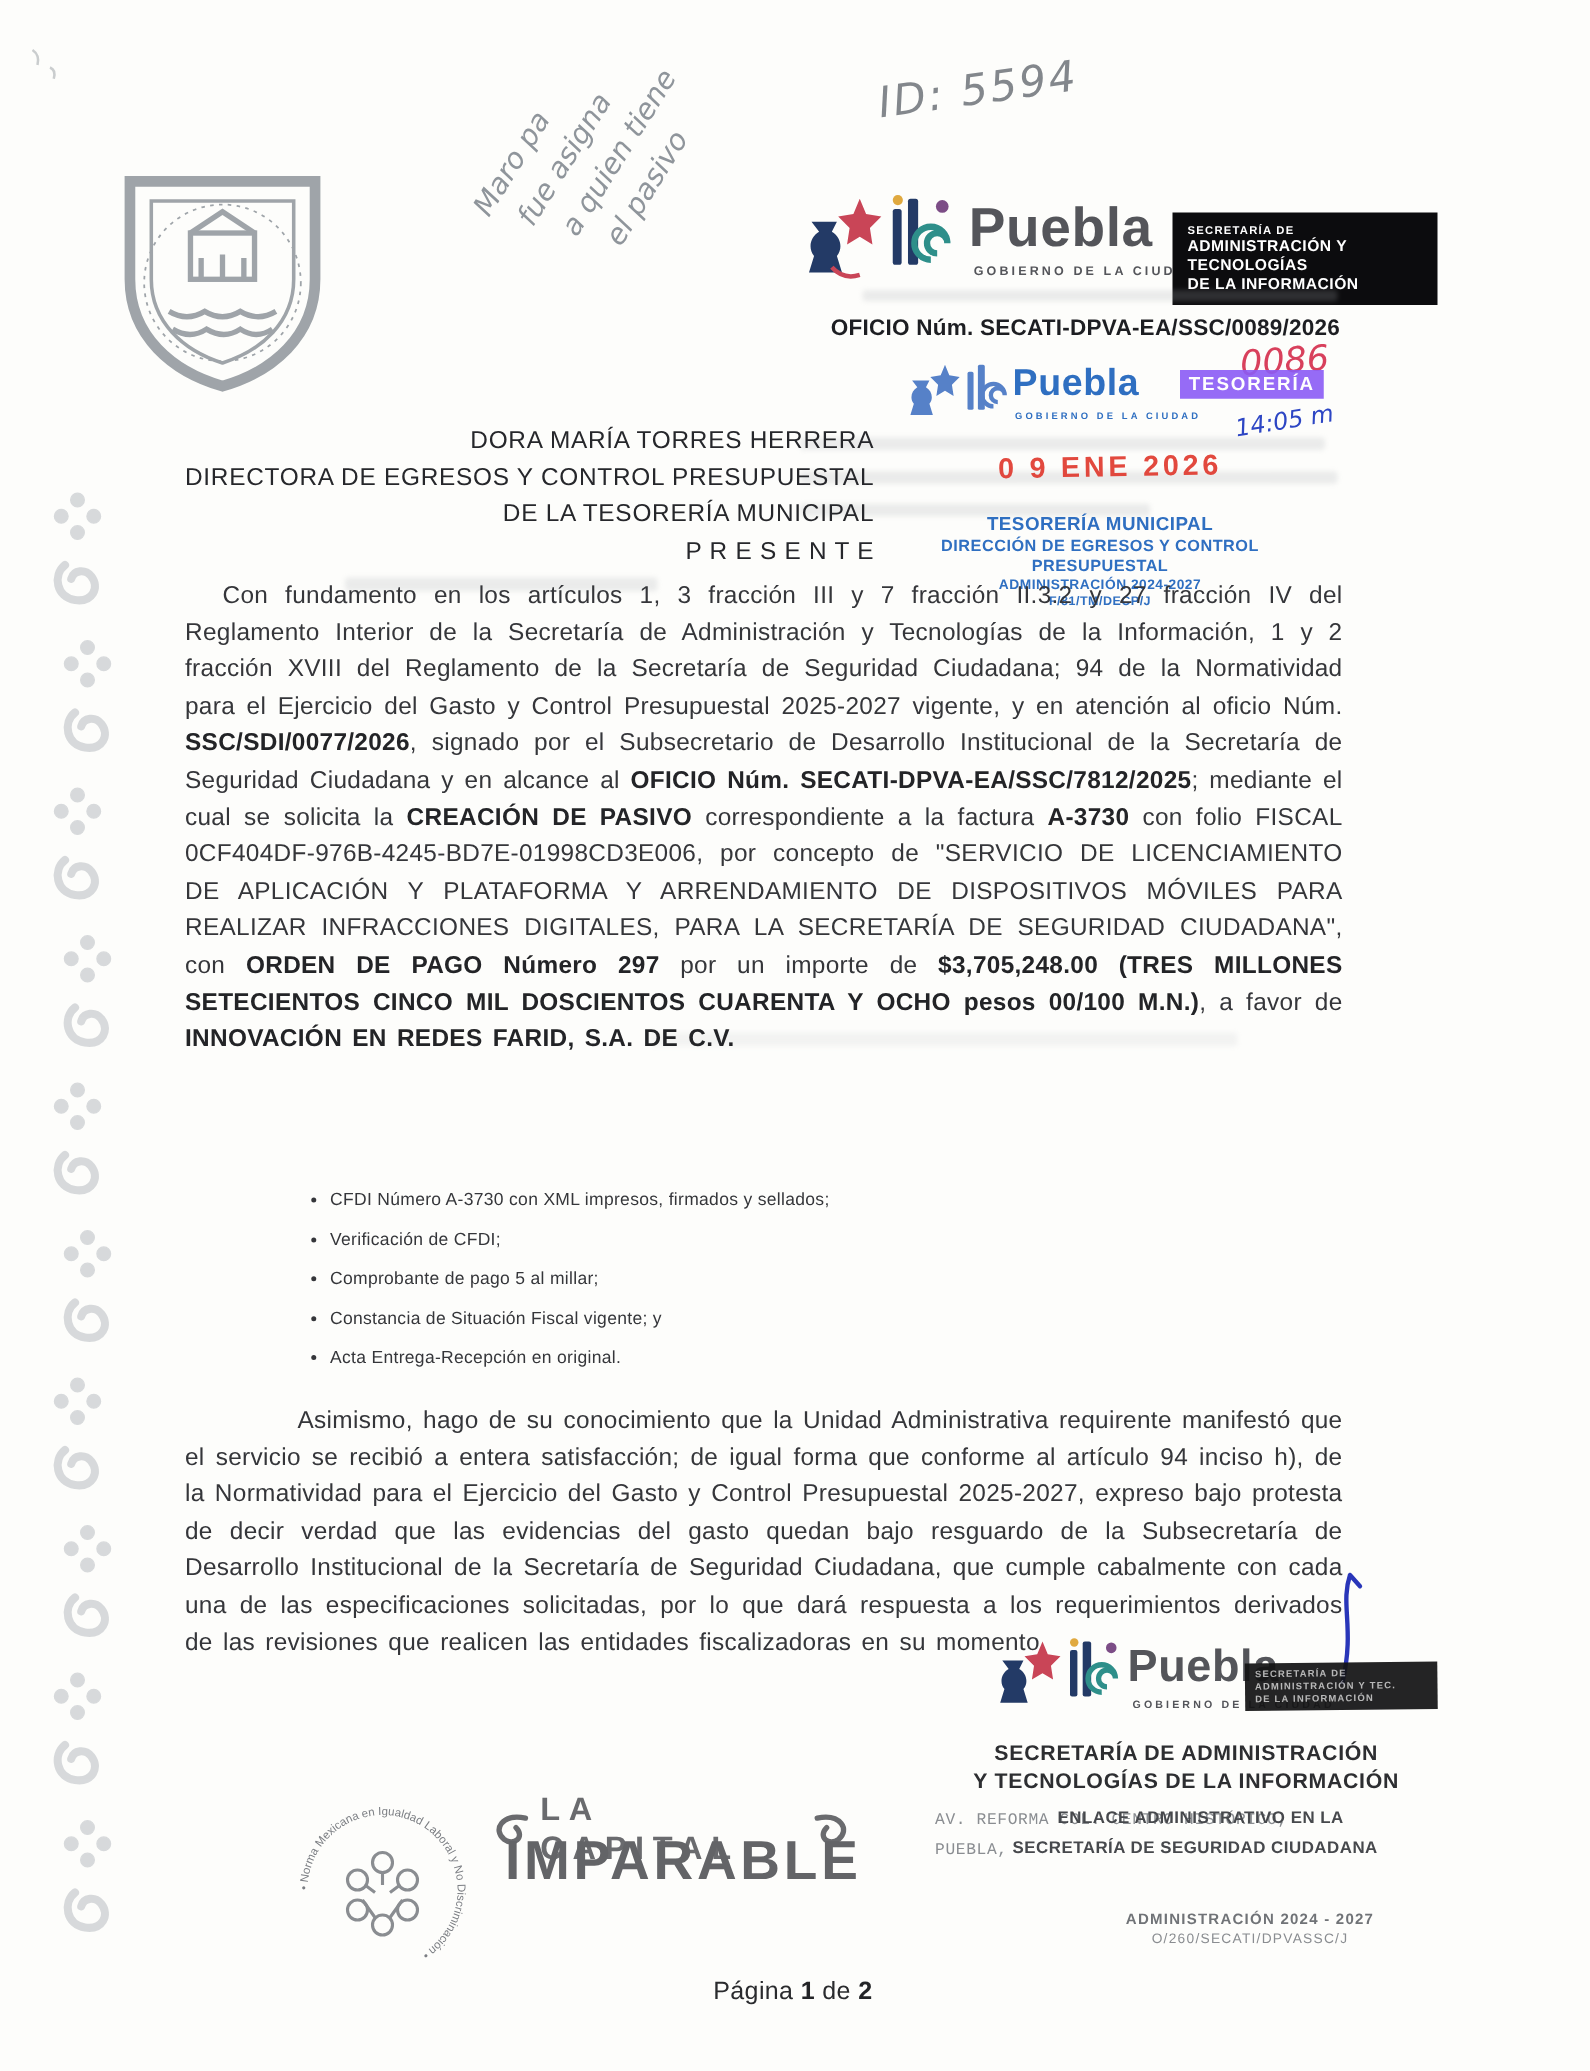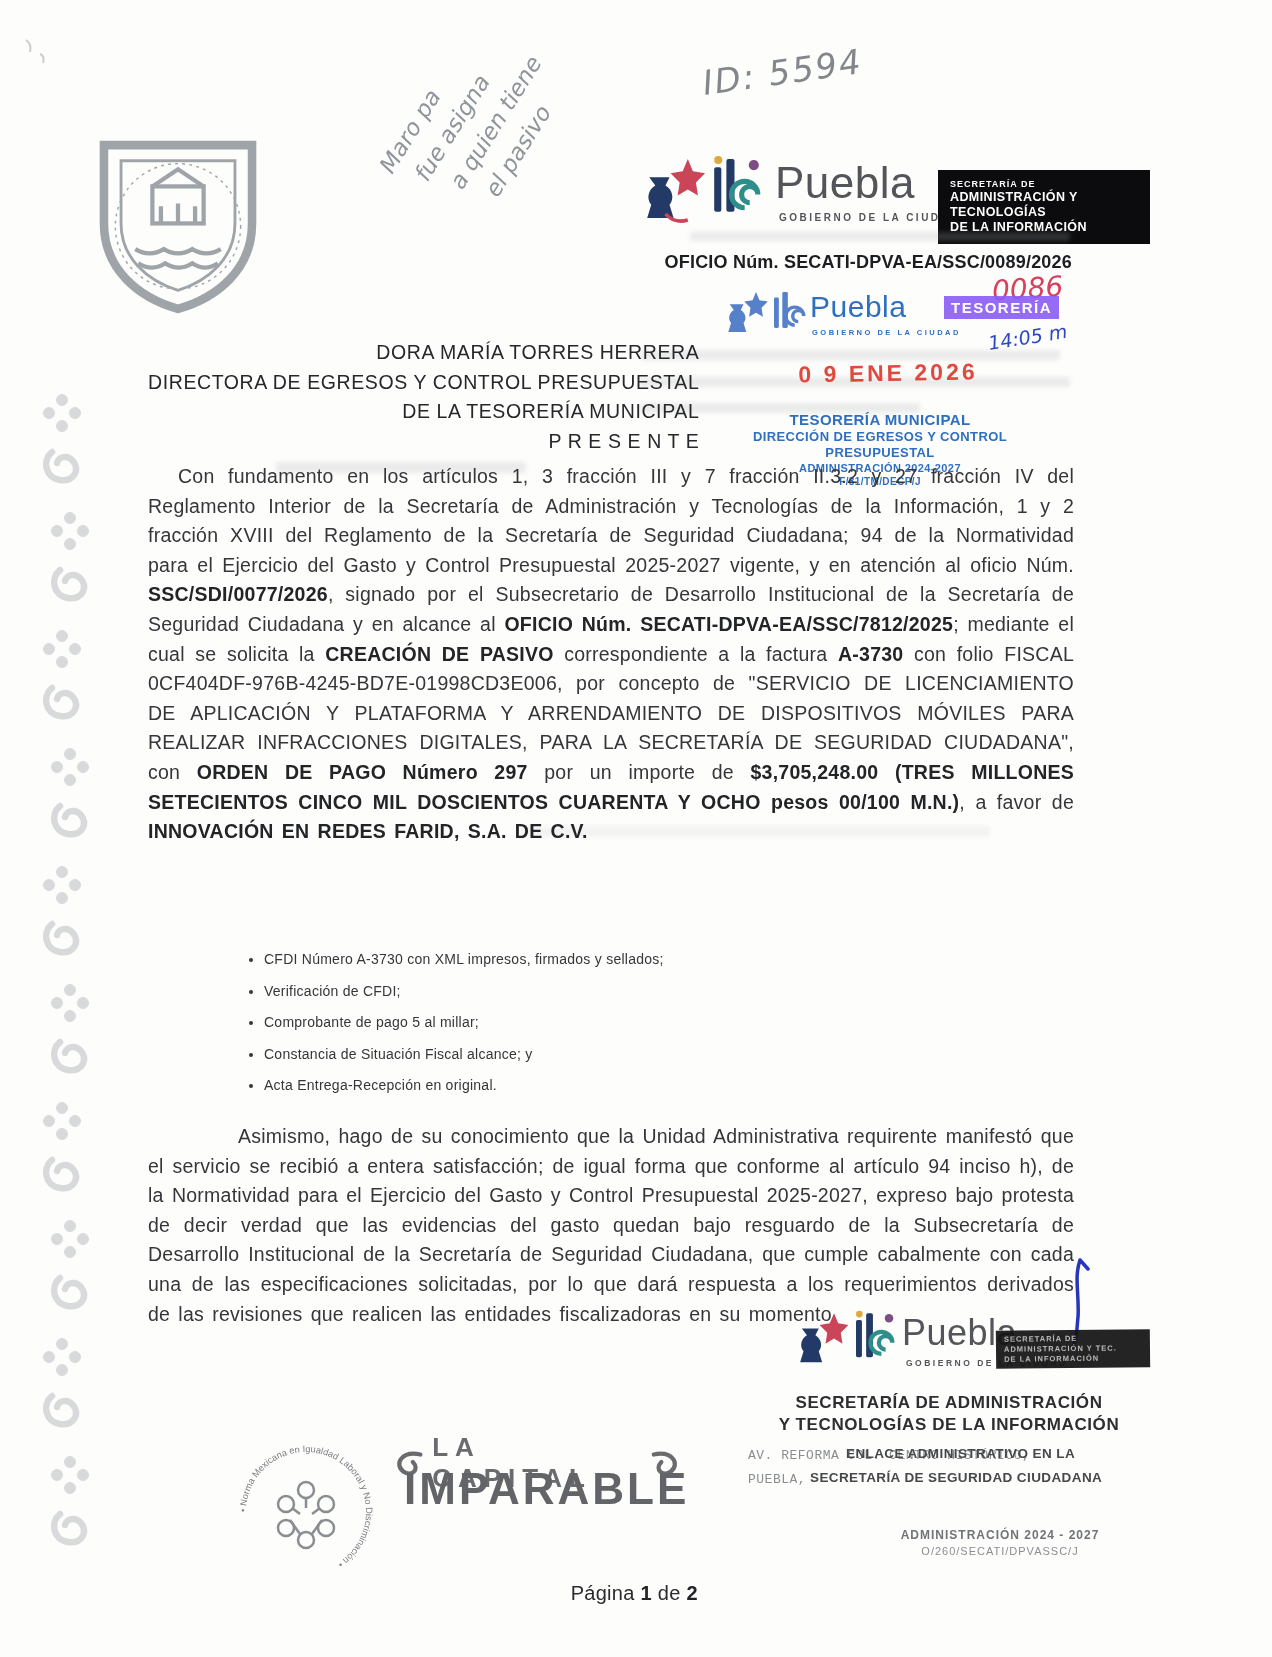--- a/index.html
+++ b/index.html
@@ -10,21 +10,21 @@
   .bodytext{font-size:19.5px;line-height:29.6px;text-align:justify;letter-spacing:.25px;word-spacing:2.5px;color:#35363a;}
   .b{font-weight:700;color:#232427;}
   .indent1{text-indent:30px;}
   .indent2{text-indent:90px;}
   
   .recipient div{font-size:19.5px;line-height:29.5px;letter-spacing:.6px;color:#26272b;}
   
   ul.bullets{margin:0;padding-left:24px;}
   ul.bullets li{font-size:14px;line-height:31.5px;letter-spacing:.25px;color:#35363a;}
   
-  .wordmark{font-weight:400;color:#54555a;letter-spacing:.5px;}
+  .wordmark{font-weight:700;color:#54555a;letter-spacing:.5px;}
   .tagline{font-weight:700;color:#54555a;letter-spacing:2.5px;}
   .secbox{background:#0c0c0e;color:#fff;padding:8px 10px 9px 12px;width:212px;box-sizing:border-box;}
   .secbox div{font-weight:700;font-size:12.5px;line-height:15px;letter-spacing:.4px;}
   .secbox div:first-child{font-size:9px;letter-spacing:1px;line-height:12px;}
   .oficio{font-size:18px;font-weight:600;color:#1d1e22;letter-spacing:.2px;text-align:right;}
   .stamp-lines div{font-weight:700;text-align:center;color:#2f6fc1;letter-spacing:.4px;}
   .stamp-lines div:nth-child(1){font-size:15px;line-height:19px;}
   .stamp-lines div:nth-child(2){font-size:13px;line-height:16px;}
   .stamp-lines div:nth-child(3){font-size:13px;line-height:16px;}
   .stamp-lines div:nth-child(4){font-size:11px;line-height:14px;}
@@ -153,21 +153,21 @@
       <div>P R E S E N T E</div>
     </div>
 
   <p class="abs bodytext indent1" style="left:148px;top:462px;width:926px;margin:0;"><span>Con fundamento en los artículos 1, 3 fracción III y 7 fracción II.3.2 y 27 fracción IV del Reglamento Interior de la Secretaría de Administración y Tecnologías de la Información, 1 y 2 fracción XVIII del Reglamento de la Secretaría de Seguridad Ciudadana; 94 de la Normatividad para el Ejercicio del Gasto y Control Presupuestal 2025-2027 vigente, y en atención al oficio Núm. </span><span class="b">SSC/SDI/0077/2026</span><span>, signado por el Subsecretario de Desarrollo Institucional de la Secretaría de Seguridad Ciudadana y en alcance al </span><span class="b">OFICIO Núm. SECATI-DPVA-EA/SSC/7812/2025</span><span>; mediante el cual se solicita la </span><span class="b">CREACIÓN DE PASIVO</span><span> correspondiente a la factura </span><span class="b">A-3730</span><span> con folio FISCAL 0CF404DF-976B-4245-BD7E-01998CD3E006, por concepto de "SERVICIO DE LICENCIAMIENTO DE APLICACIÓN Y PLATAFORMA Y ARRENDAMIENTO DE DISPOSITIVOS MÓVILES PARA REALIZAR INFRACCIONES DIGITALES, PARA LA SECRETARÍA DE SEGURIDAD CIUDADANA", con </span><span class="b">ORDEN DE PAGO Número 297</span><span> por un importe de </span><span class="b">$3,705,248.00 (TRES MILLONES SETECIENTOS CINCO MIL DOSCIENTOS CUARENTA Y OCHO pesos 00/100 M.N.)</span><span>, a favor de </span><span class="b">INNOVACIÓN EN REDES FARID, S.A. DE C.V.</span></p>
 
 
   <ul class="abs bullets" style="left:240px;top:944px;width:700px;">
       <li>CFDI Número A-3730 con XML impresos, firmados y sellados;</li>
       <li>Verificación de CFDI;</li>
       <li>Comprobante de pago 5 al millar;</li>
-      <li>Constancia de Situación Fiscal alcance; y</li>
+      <li>Constancia de Situación Fiscal vigente; y</li>
       <li>Acta Entrega-Recepción en original.</li>
     </ul>
 
   <p class="abs bodytext indent2" style="left:148px;top:1122px;width:926px;margin:0;">Asimismo, hago de su conocimiento que la Unidad Administrativa requirente manifestó que el servicio se recibió a entera satisfacción; de igual forma que conforme al artículo 94 inciso h), de la Normatividad para el Ejercicio del Gasto y Control Presupuestal 2025-2027, expreso bajo protesta de decir verdad que las evidencias del gasto quedan bajo resguardo de la Subsecretaría de Desarrollo Institucional de la Secretaría de Seguridad Ciudadana, que cumple cabalmente con cada una de las especificaciones solicitadas, por lo que dará respuesta a los requerimientos derivados de las revisiones que realicen las entidades fiscalizadoras en su momento.</p>
 
   <svg class="abs" style="left:1066px;top:1256px;" width="26" height="96" viewBox="0 0 26 96">
     <path d="M14,4 C6,28 18,46 8,90 M14,4 l8,9" stroke="#2936b9" stroke-width="3.5" fill="none" stroke-linecap="round"></path>
   </svg>
 
   <svg class="abs" style="left:790px;top:1302px;" width="110" height="74" viewBox="0 0 130 85">

